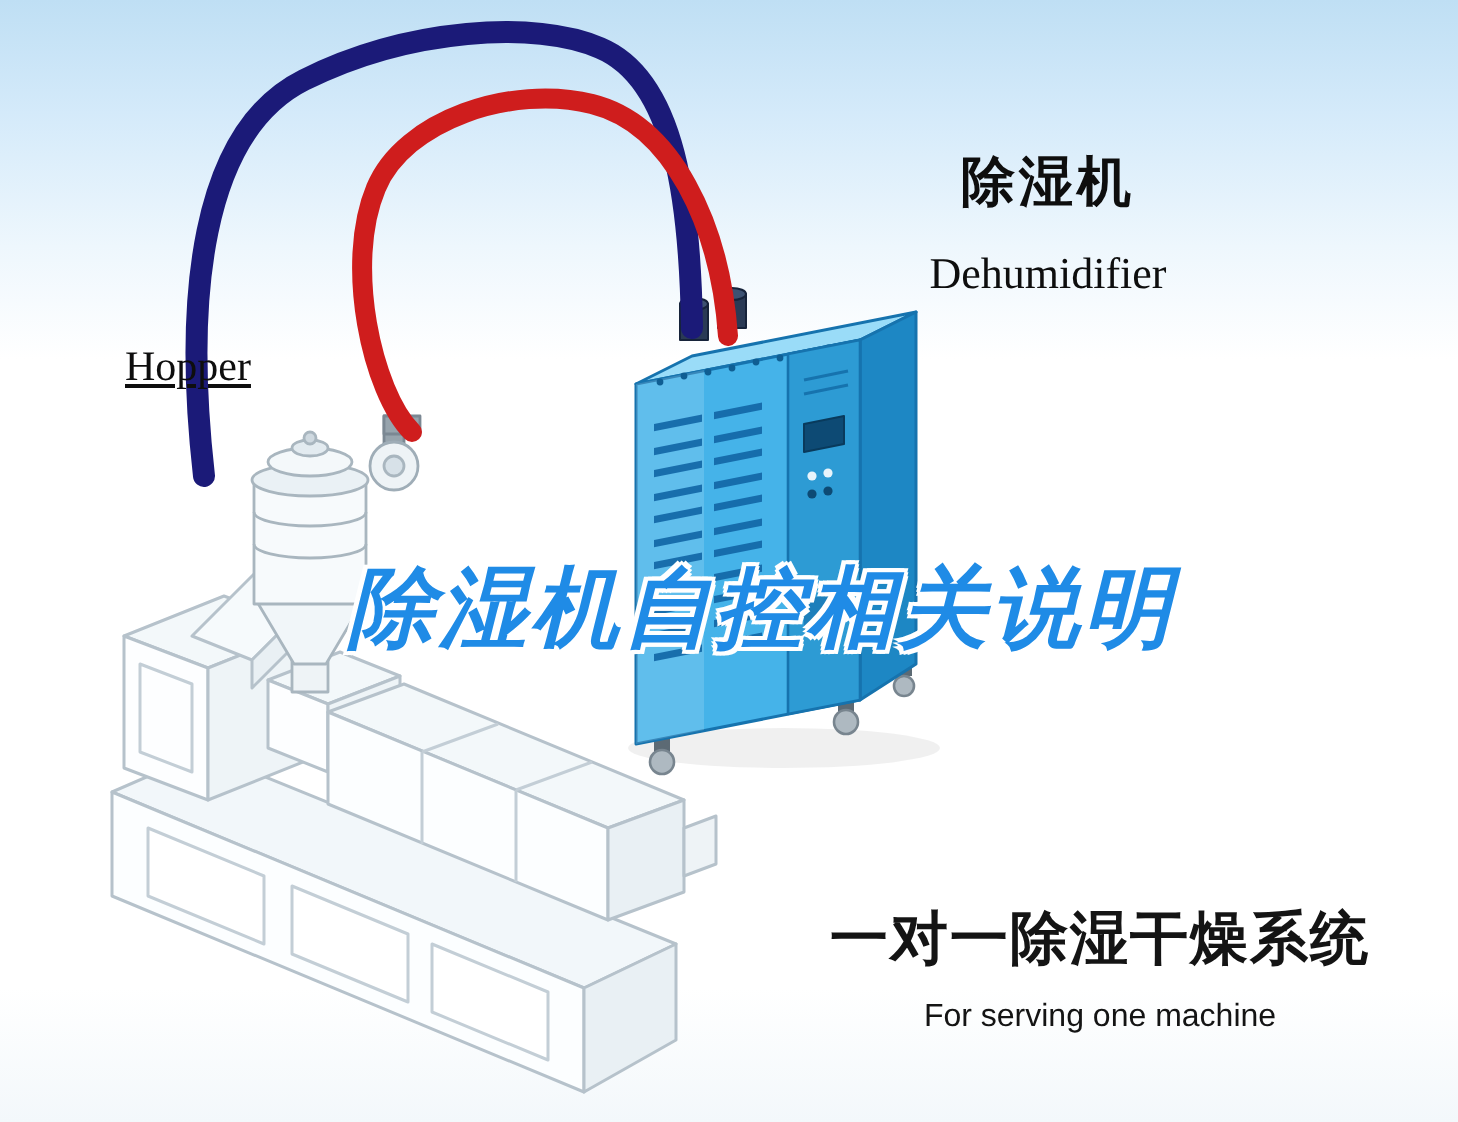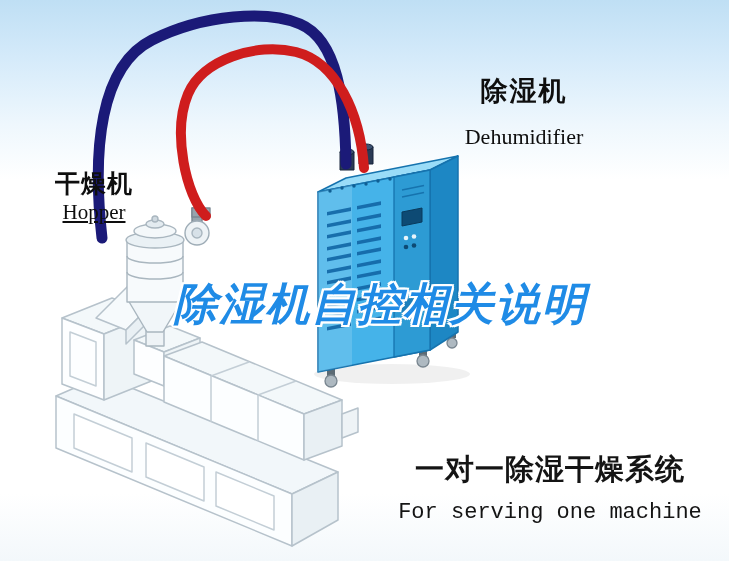--- a/index.html
+++ b/index.html
@@ -21,21 +21,21 @@
   .hopper-label .en{font-size:21px;margin-top:2px;text-decoration:underline;}
   .title-overlay{
     position:absolute;left:16px;top:260px;width:729px;text-align:center;
     font-size:44px;font-weight:700;font-style:italic;letter-spacing:2px;color:#1f8be6;
     text-shadow:-2px -2px 0 #fff,2px -2px 0 #fff,-2px 2px 0 #fff,2px 2px 0 #fff,
                  0 -2px 0 #fff,0 2px 0 #fff,-2px 0 0 #fff,2px 0 0 #fff;
     margin-top:15px;
   }
   .caption{position:absolute;left:398px;top:450px;width:304px;text-align:center;color:#141414;}
   .caption .cn{font-size:29px;font-weight:700;letter-spacing:1px;}
-  .caption .en{font-family:Liberation Mono, monospace;font-size:22px;margin-top:10px;text-align:center;}
+  .caption .en{font-family:Liberation Sans, sans-serif;font-size:16px;margin-top:10px;text-align:center;}
 </style>
 </head>
 <body>
 
 <div class="canvas">
 
   <svg class="scene" viewBox="0 0 729 561">
     <defs>
       <path id="lv" d="M0,0 l24,-4.7 l0,3.6 l-24,4.7 Z"></path>
     </defs>
@@ -167,21 +167,20 @@
     <path d="M102,238 C92,150 100,66 152,40 C204,14 268,10 300,24 C338,40 345,102 346,164" fill="none" stroke="#1b1a78" stroke-width="11" stroke-linecap="round"></path>
     <path d="M206,216 C186,196 172,132 188,94 C202,60 256,42 296,52 C336,62 360,112 364,168" fill="none" stroke="#cf1d1d" stroke-width="10" stroke-linecap="round"></path>
   </svg>
 
   <div class="label dehu-label">
     <div class="cn">除湿机</div>
     <div class="en">Dehumidifier</div>
   </div>
 
   <div class="label hopper-label">
-    <div class="cn">干燥机</div>
     <div class="en">Hopper</div>
   </div>
 
   <div class="title-overlay">除湿机自控相关说明</div>
 
   <div class="caption">
     <div class="cn">一对一除湿干燥系统</div>
     <div class="en">For serving one machine</div>
   </div>
 

